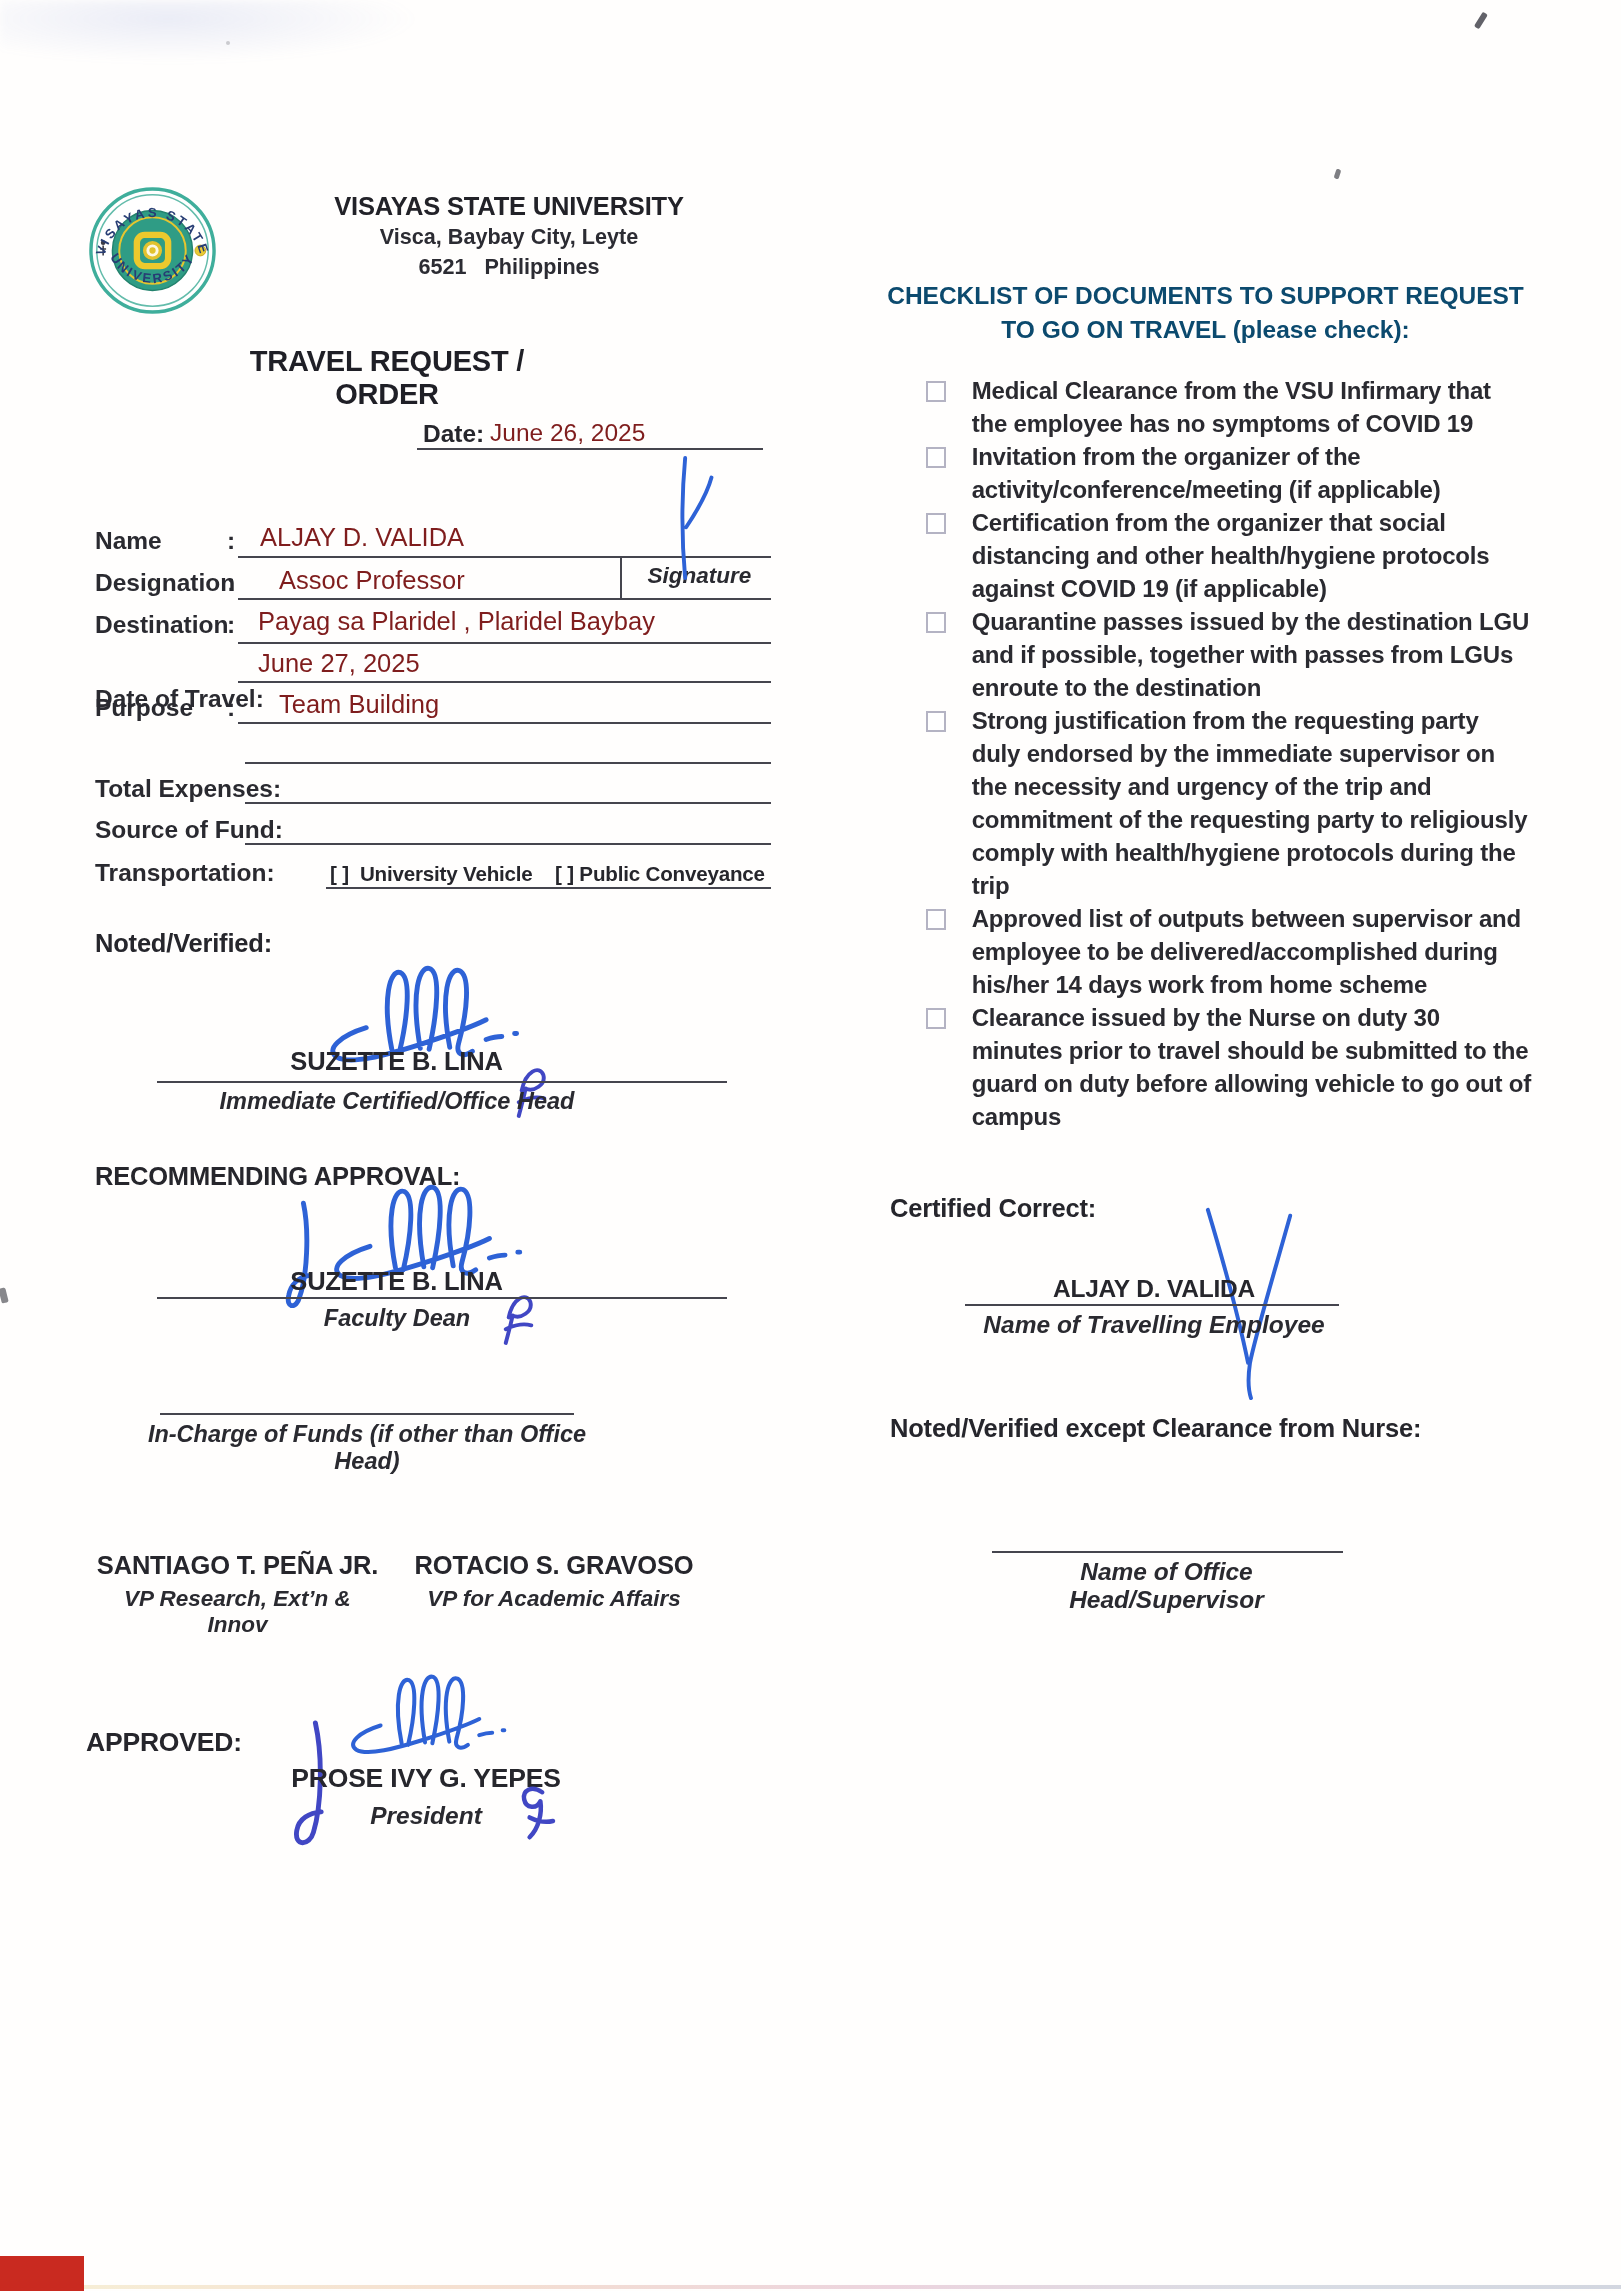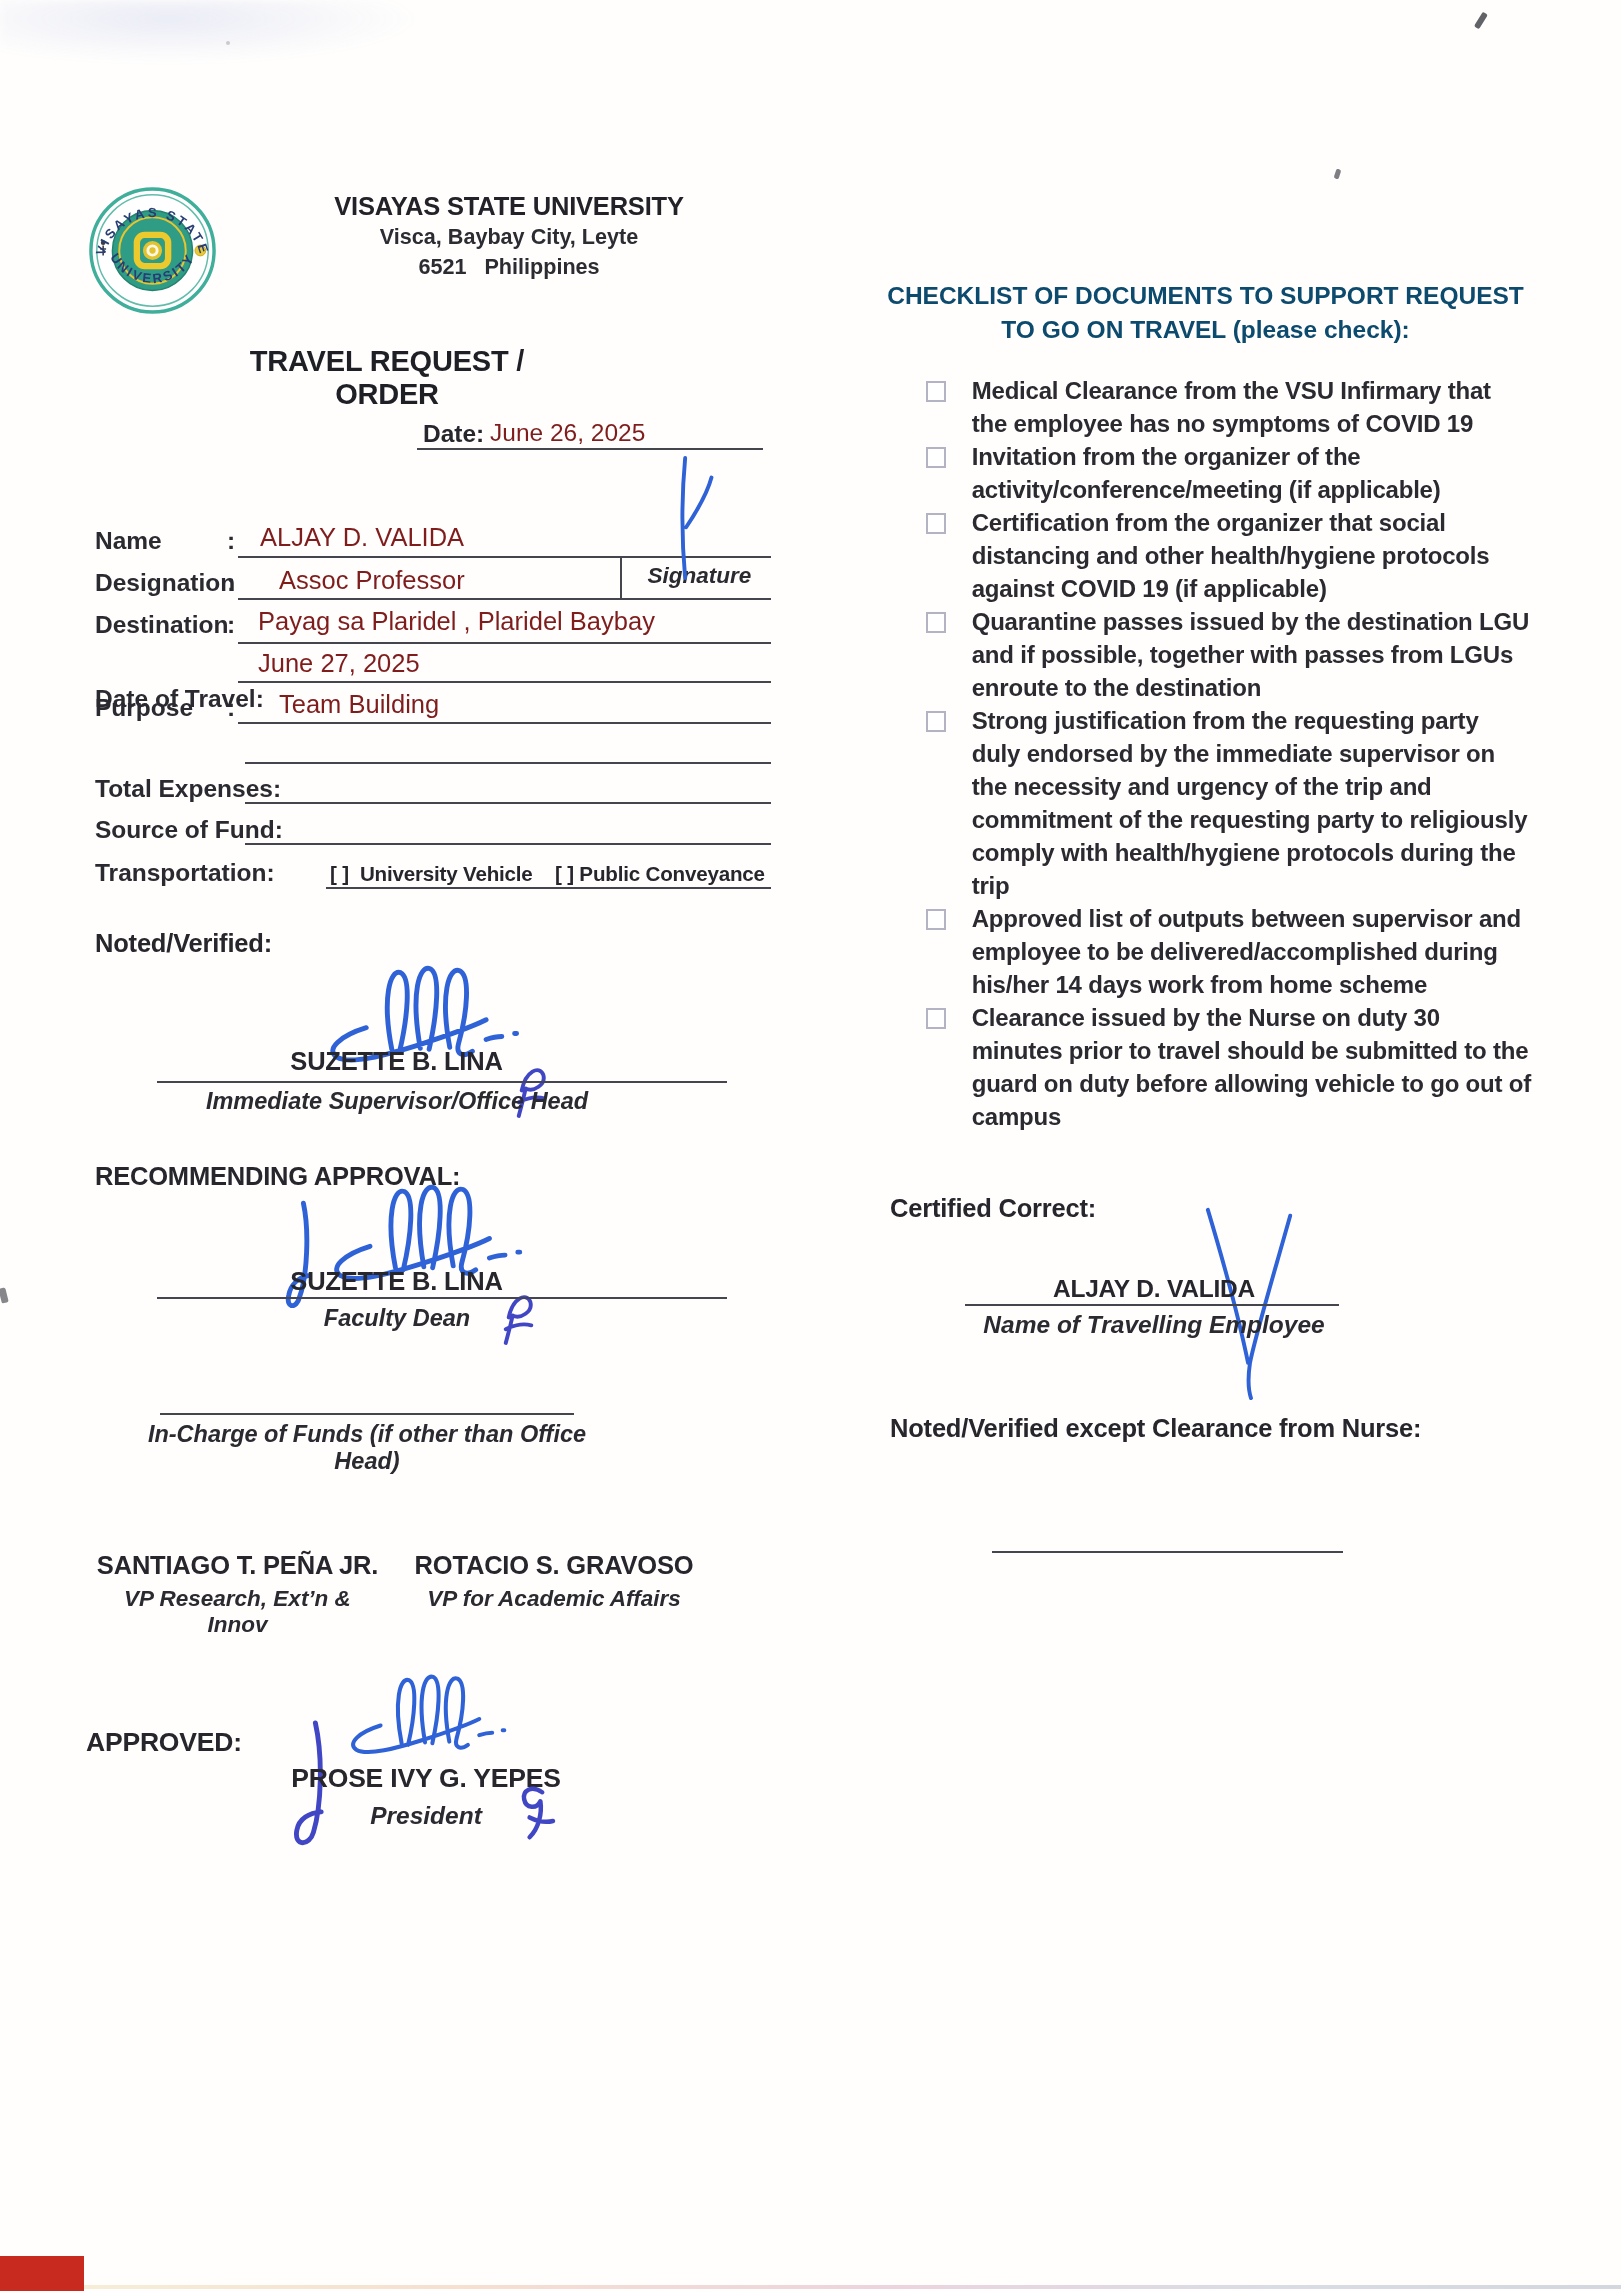--- a/index.html
+++ b/index.html
@@ -120,21 +120,21 @@
              M70 98 C60 46 68 16 79 20 C90 25 86 66 78 100
              M99 97 C89 40 98 12 109 16 C120 21 116 62 108 98
              M129 96 C119 42 128 14 139 18 C150 23 147 60 138 92 C135 103 142 107 152 100
              M166 88 C172 86 178 85 182 85 M195 82 L197 82"></path>
   </svg>
   <div class="abs ctr b" style="left:230px;top:1047px;width:333px;font-size:25.5px;">SUZETTE B. LINA</div>
   <svg class="abs sig thin purple" style="left:508px;top:1057px;" width="49" height="61" viewBox="0 0 50 62">
     <path d="M14 34 C18 14 32 8 36 18 C39 28 26 36 18 32 M18 32 C16 42 13 52 11 60 M11 46 C19 42 29 40 37 42"></path>
   </svg>
   <div class="line" style="left:157px;top:1081px;width:570px;"></div>
-  <div class="abs ctr caption" style="left:162px;top:1088px;width:470px;font-size:23.5px;">Immediate Supervisor/Office Head</div>
+  <div class="abs ctr caption" style="left:162px;top:1088px;width:470px;font-size:23.5px;">Immediate Certified/Office Head</div>
 
   <div class="abs b" style="left:95px;top:1162px;font-size:25.5px;">RECOMMENDING APPROVAL:</div>
   <svg class="abs sig" style="left:276px;top:1166px;" width="279" height="142" viewBox="0 0 285 145">
     <path d="M28 38 C34 66 32 112 24 134 C21 146 10 146 13 132 C15 121 23 114 33 112"></path>
     <g transform="translate(52,6)">
       <path d="M44 76 C18 84 2 98 14 106 C28 114 64 104 96 94 C124 85 148 77 166 68
                M70 98 C60 46 68 16 79 20 C90 25 86 66 78 100
                M99 97 C89 40 98 12 109 16 C120 21 116 62 108 98
                M129 96 C119 42 128 14 139 18 C150 23 147 60 138 92 C135 103 142 107 152 100
                M166 88 C172 86 178 85 182 85 M195 82 L197 82"></path>
@@ -209,15 +209,16 @@
   <div class="abs b" style="left:890px;top:1194px;font-size:25.5px;">Certified Correct:</div>
   <svg class="abs sig thin" style="left:1194px;top:1204px;" width="113" height="196" viewBox="0 0 115 200">
     <path d="M14 6 C32 66 48 128 55 162 M98 12 C80 76 62 136 57 162 C54 182 56 192 58 198"></path>
   </svg>
   <div class="abs ctr b" style="left:970px;top:1275px;width:368px;font-size:24.5px;">ALJAY D. VALIDA</div>
   <div class="line" style="left:965px;top:1304px;width:374px;"></div>
   <div class="abs ctr caption" style="left:970px;top:1311px;width:368px;font-size:24.5px;">Name of Travelling Employee</div>
 
   <div class="abs b" style="left:890px;top:1414px;font-size:25.5px;">Noted/Verified except Clearance from Nurse:</div>
   <div class="line" style="left:992px;top:1551px;width:351px;"></div>
+  <div class="abs ctr caption" style="left:990px;top:1558px;width:353px;font-size:24.5px;">Name of Office Head/Supervisor</div>
 
 </div>
 
 
 </body></html>

